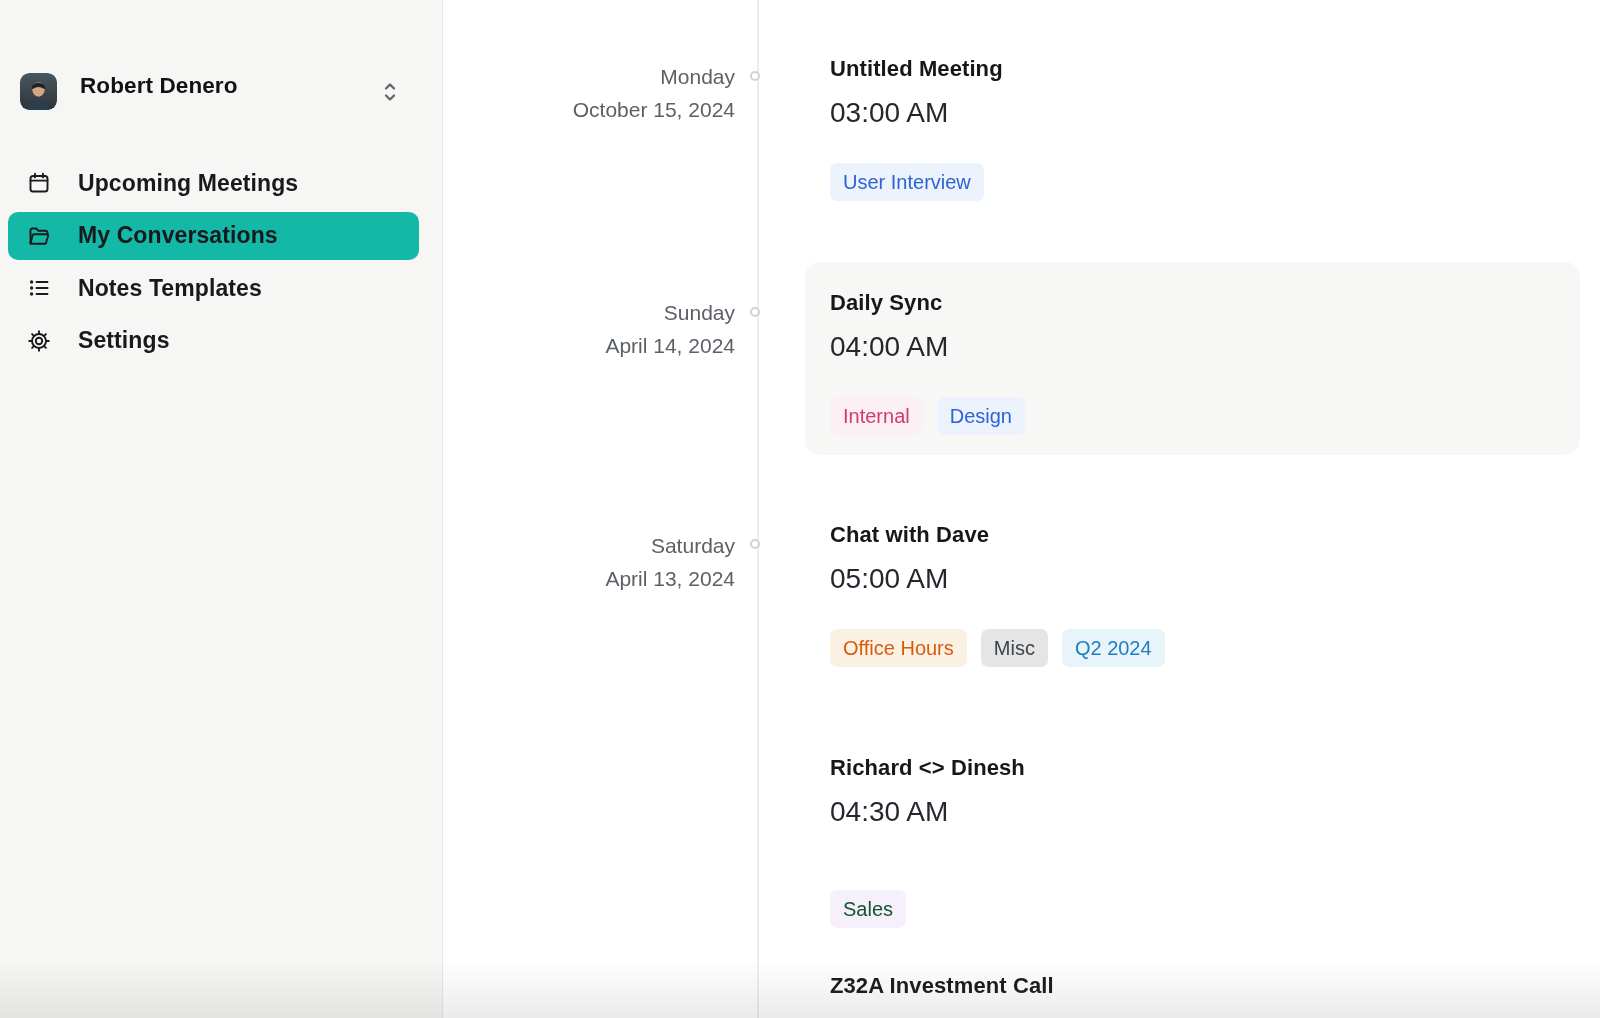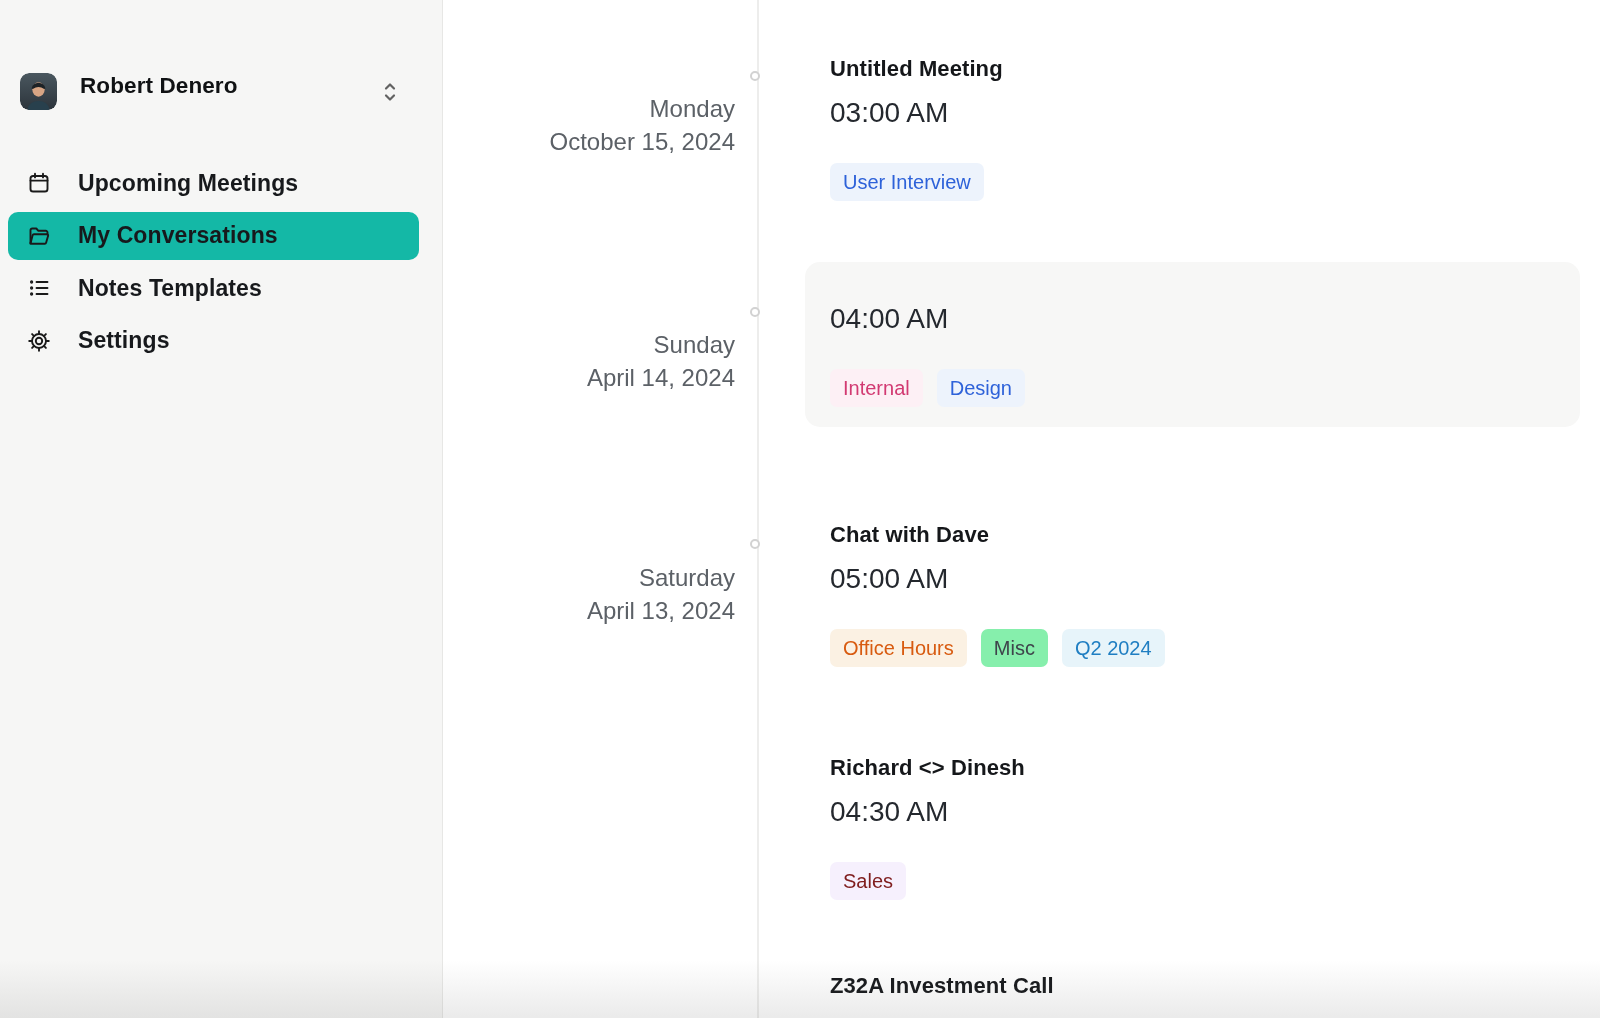--- a/index.html
+++ b/index.html
@@ -61,23 +61,22 @@
   }
   .tl-dot {
     position:absolute; left:307px;
     width:10px; height:10px;
     background:#ffffff;
     border:2.5px solid #d2d2d2;
     border-radius:50%;
   }
   .date-block {
     position:absolute; width:292px; text-align:right;
-    font-size:24px; line-height:33px; color:#5c6167;
-    white-space:nowrap;
-    margin-top:32px;
+    font-size:21px; line-height:33px; color:#5c6167;
+    white-space:nowrap;
   }
 
   .entry { position:absolute; left:387px; cursor:pointer; }
   .entry-card {
     position:absolute; left:362px; width:775px;
     background:#f7f7f6; border-radius:15px;
     padding:27px 28px 20px 25px;
     cursor:pointer;
   }
   .m-title {
@@ -94,23 +93,23 @@
     display:inline-block;
     font-size:20px; line-height:28px;
     padding:5px 13px;
     border-radius:7px;
     white-space:nowrap;
     cursor:pointer;
   }
   .tag[data-color="blue"]   { color:#2e62d9; background:#edf3fc;text-align:center; }
   .tag[data-color="pink"]   { color:#d23a72; background:#fdf0f5; }
   .tag[data-color="orange"] { color:#d85b10; background:#fbf1e3; }
-  .tag[data-color="gray"]   { color:#3e444b; background:#86efac; }
+  .tag[data-color="gray"]   { color:#3e444b; background:#e5e5e5; }
   .tag[data-color="cyan"]   { color:#1f7ec2; background:#e7f4fa; }
-  .tag[data-color="purple"] { color:#7f1d1d; background:#f6f0fd; }
+  .tag[data-color="purple"] { color:#14532d; background:#f6f0fd;margin-top:28px; }
 
   .bottom-fade {
     position:absolute; left:0; right:0; bottom:0; height:58px;
     background:linear-gradient(to bottom, rgba(110,110,110,0) 0%, rgba(110,110,110,0.14) 100%);
     pointer-events:none;
   }
 </style>
 </head>
 <body>
 
@@ -229,20 +228,21 @@
 
     <section class="entry" style="top:55px;">
       <h2 class="m-title">Untitled Meeting</h2>
       <div class="m-time">03:00 AM</div>
       <div class="m-tags">
         <span class="tag" data-color="blue">User Interview</span>
       </div>
     </section>
 
     <section class="entry-card" style="top:262px;">
+      <h2 class="m-title">Daily Sync</h2>
       <div class="m-time">04:00 AM</div>
       <div class="m-tags">
         <span class="tag" data-color="pink">Internal</span>
         <span class="tag" data-color="blue">Design</span>
       </div>
     </section>
 
     <section class="entry" style="top:521px;">
       <h2 class="m-title">Chat with Dave</h2>
       <div class="m-time">05:00 AM</div>

